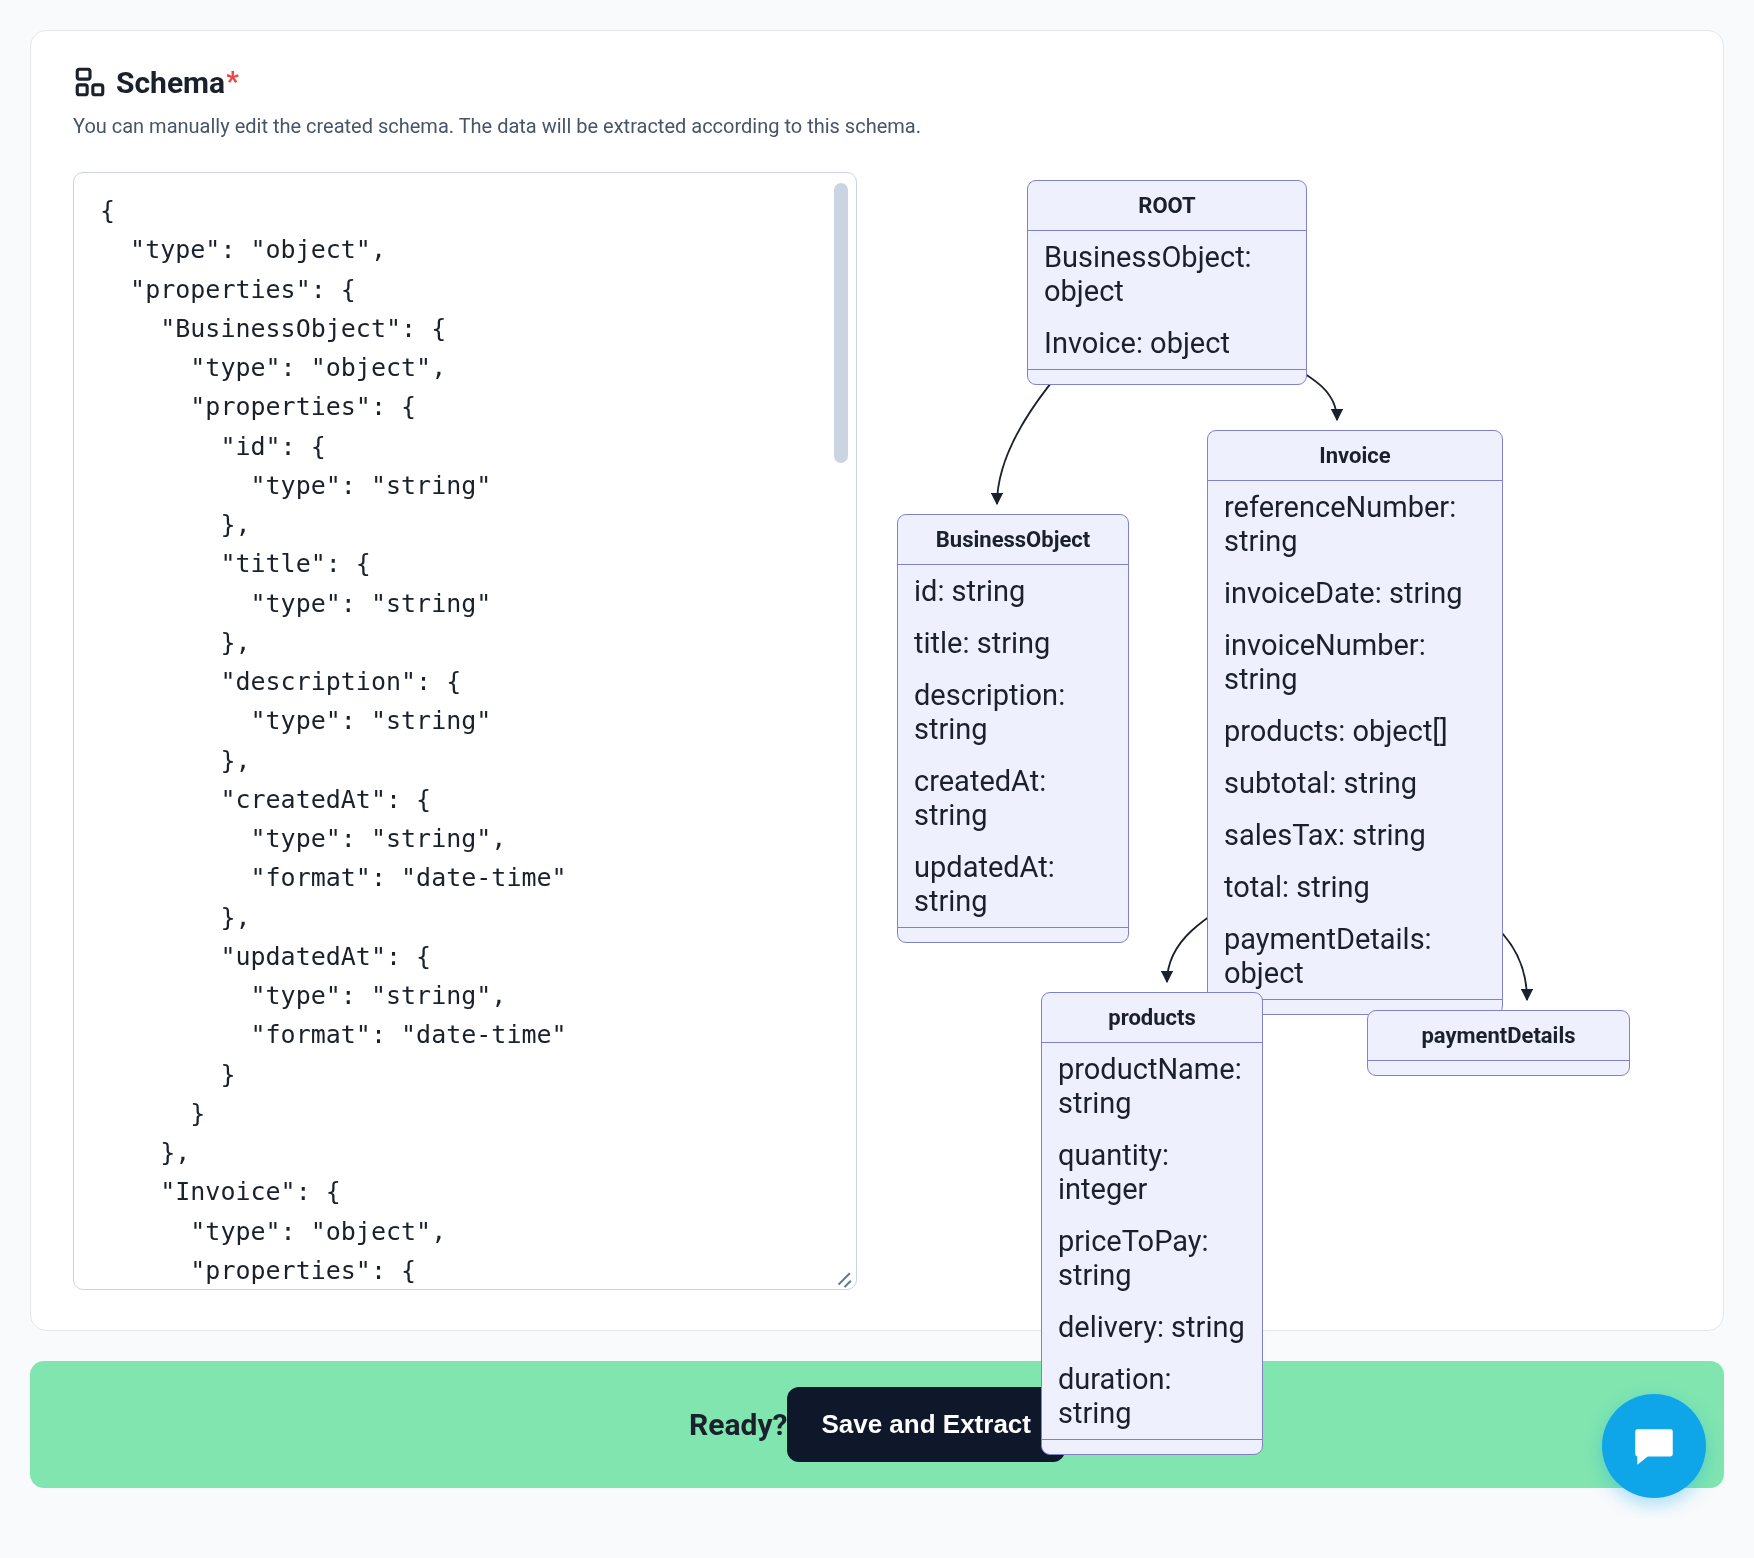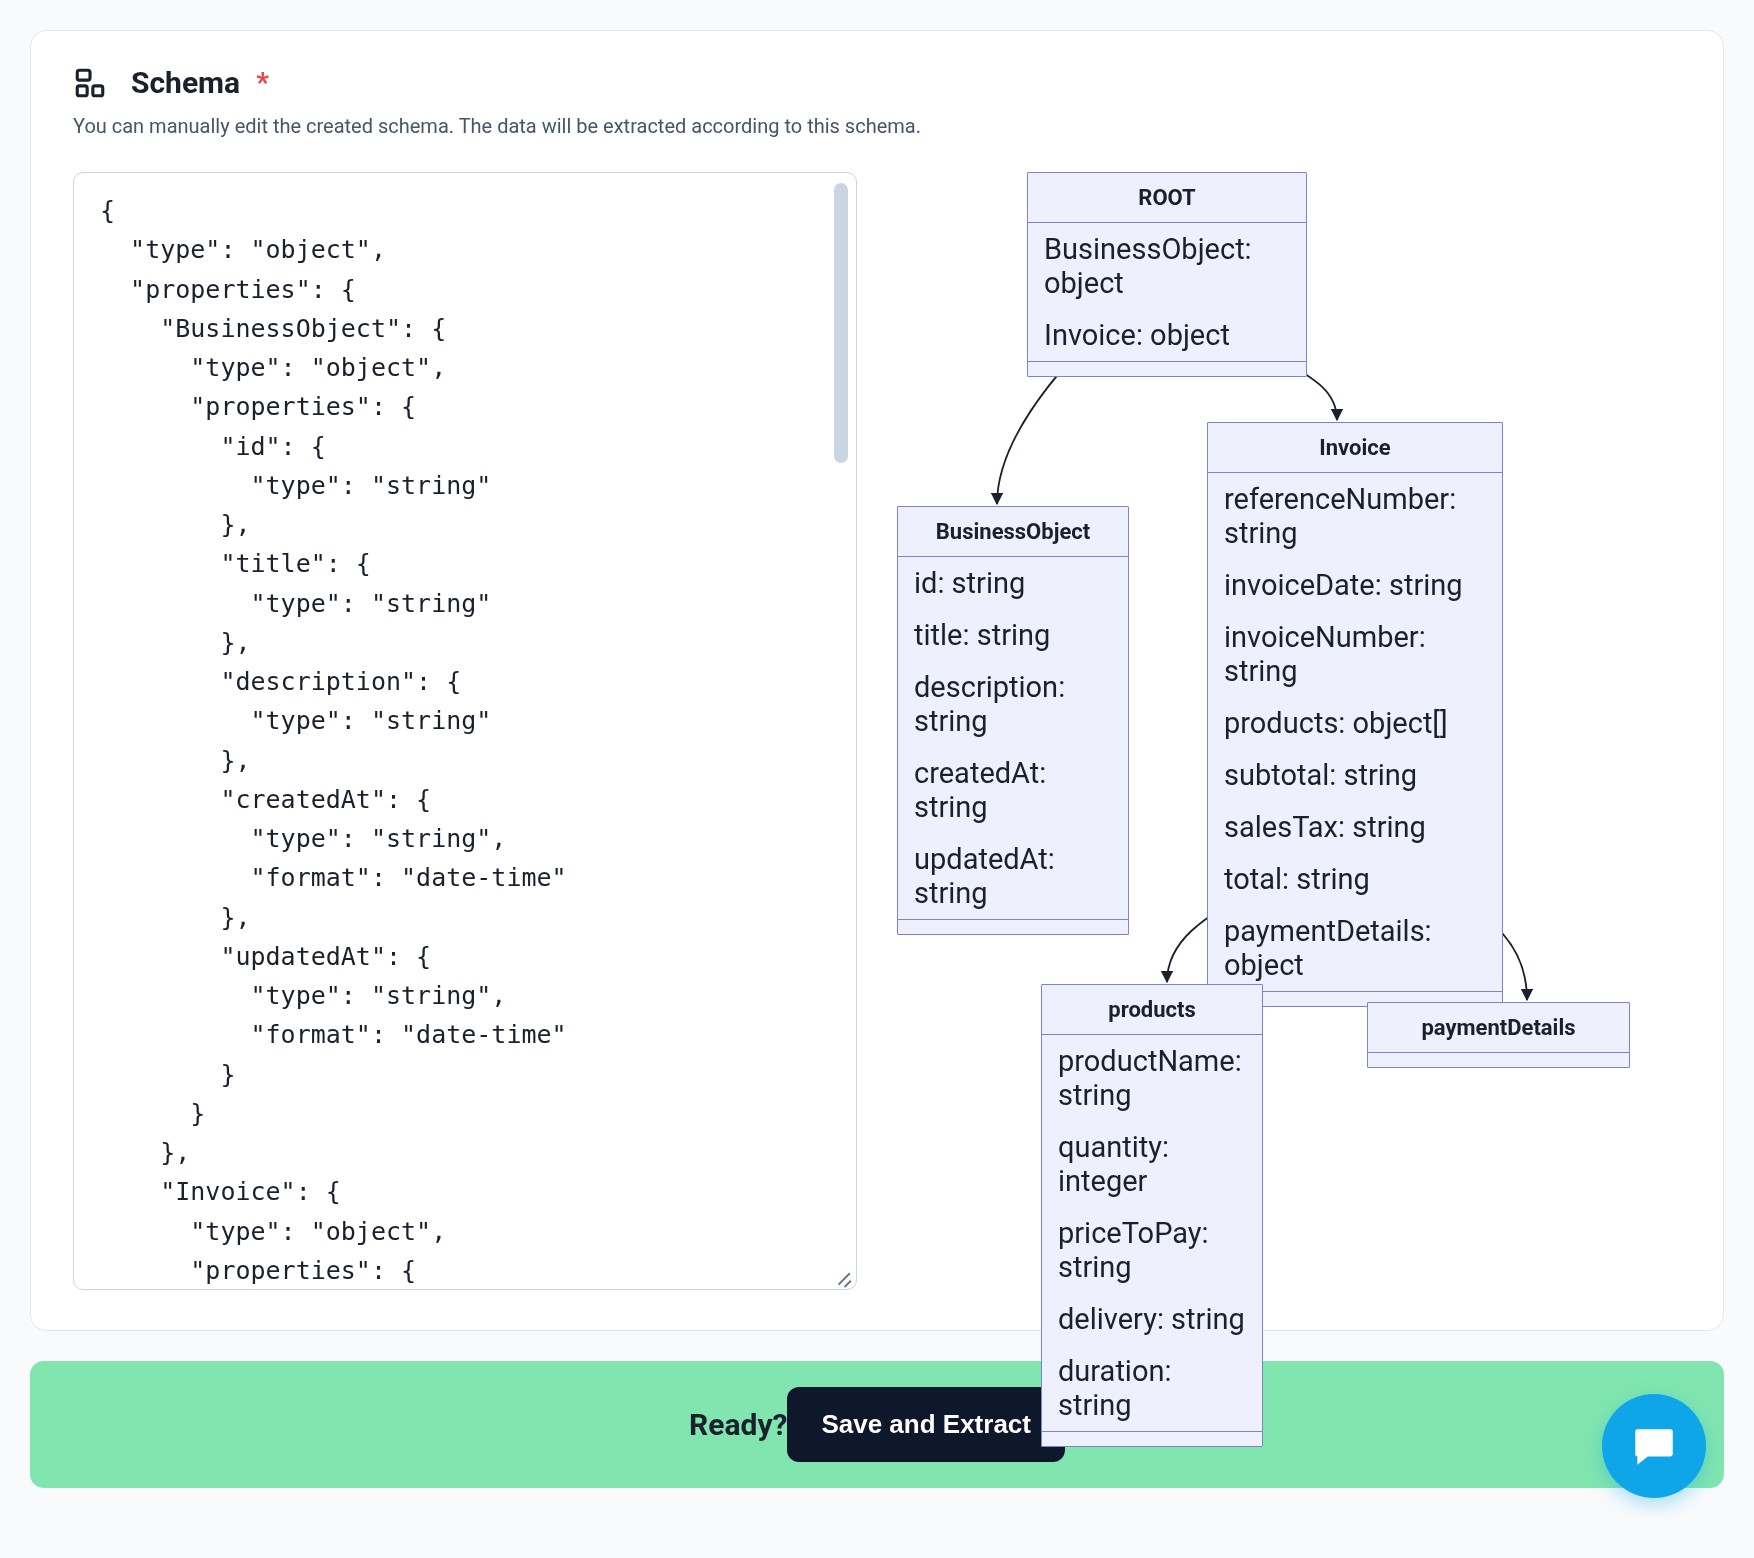--- a/index.html
+++ b/index.html
@@ -31,22 +31,22 @@
   }
   .card{
     background:#fff;
     border:1px solid var(--panel-border);
     border-radius:16px;
     padding:34px 42px 40px;
     box-sizing:border-box;
   }
   .title-row{
     display:flex;
-    align-items:center;
-    gap:24px;
+    align-items:flex-start;
+    gap:9px;
   }
   .schema-icon svg{display:block;}
   .title{
     font-size:30px;
     font-weight:700;
     color:var(--gray-900);
   }
   .req{color:var(--red);font-weight:700;font-size:28px;margin-left:-8px;}
   .subtitle{
     margin-top:14px;
@@ -108,22 +108,23 @@
 
   .diagram{
     flex:1;
     position:relative;
     min-width:820px;
   }
   .node{
     position:absolute;
     background:var(--schema-fill);
     border:1.5px solid var(--schema-border);
-    border-radius:1px;
+    border-radius:9px;
     box-sizing:border-box;
+    margin-top:8px;
   }
   .node-title{
     text-align:center;
     font-weight:700;
     color:var(--gray-900);
     padding:12px 16px;
     font-size:22px;
     border-bottom:1.5px solid var(--schema-border);
   }
   .node-rows{

